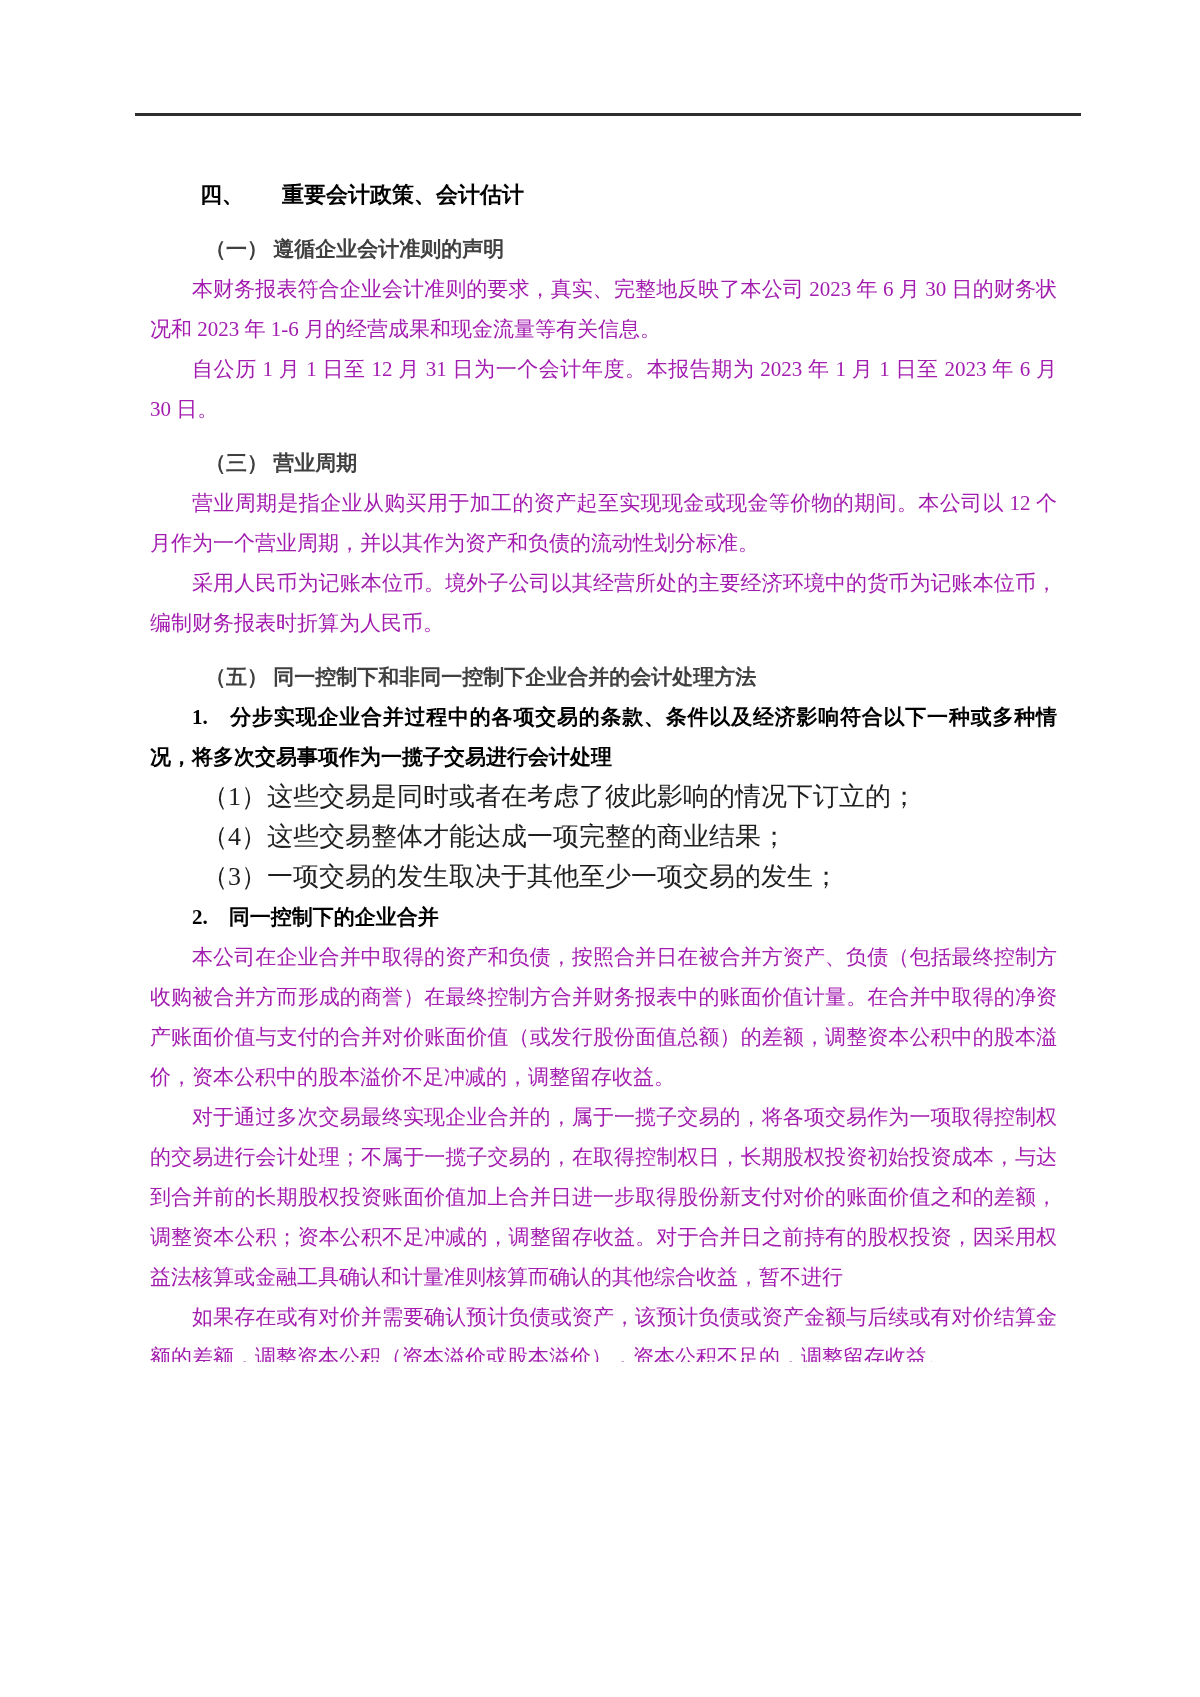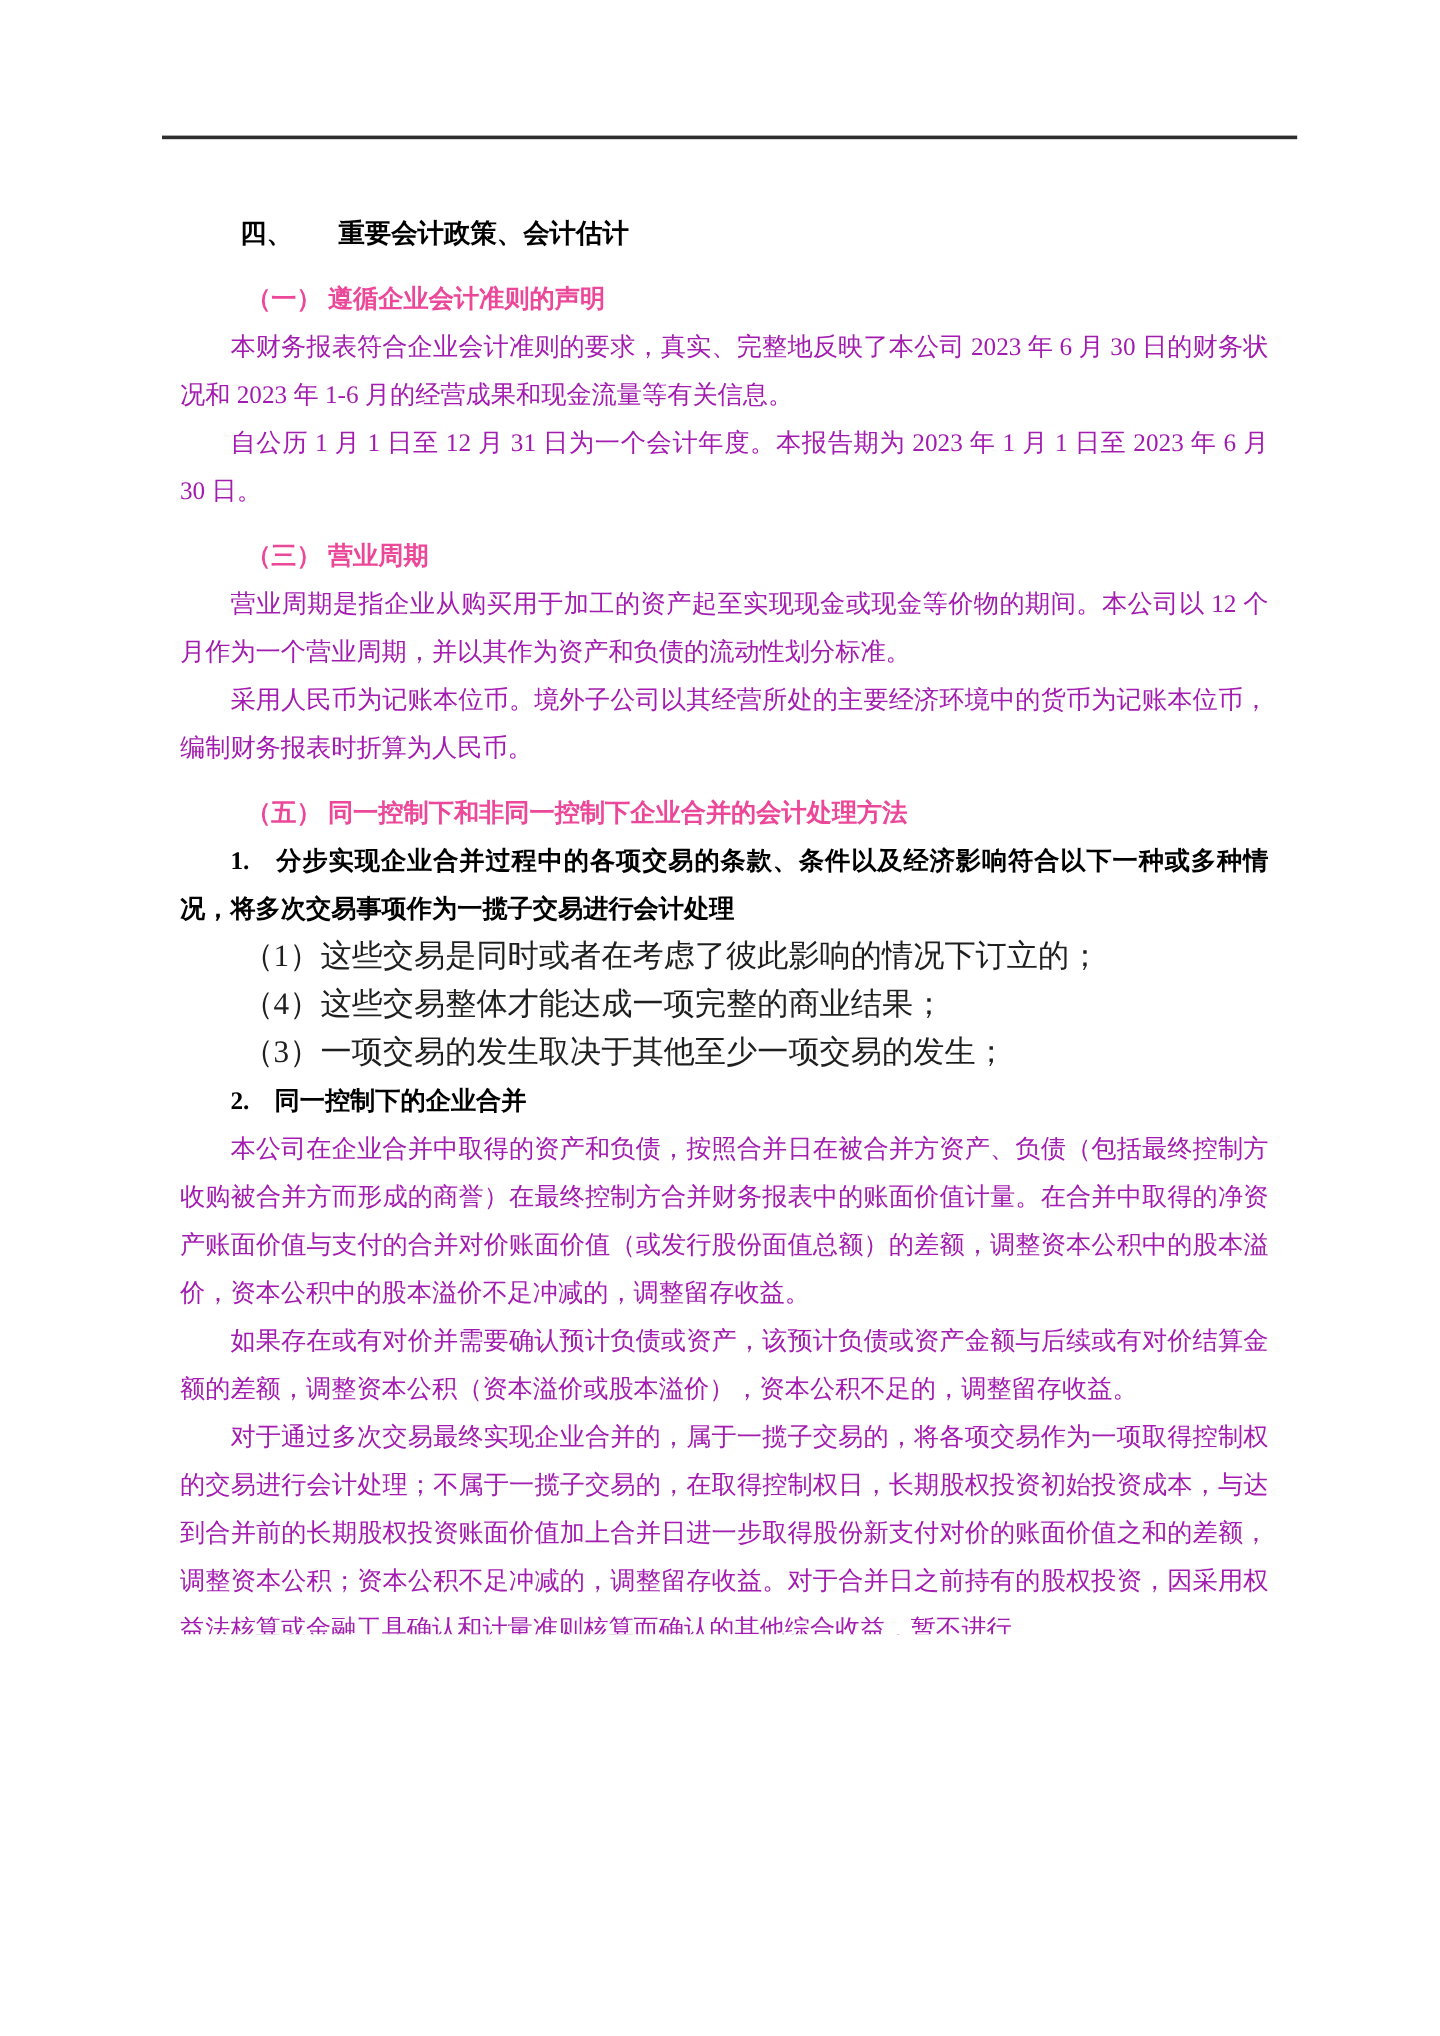--- a/index.html
+++ b/index.html
@@ -43,21 +43,21 @@
   .h1 .sec-num {
     display: inline-block;
     margin-right: 38px;
   }
   .h2 {
     margin: 14px 0 0 0;
     padding-left: 55px;
     font-size: 21px;
     line-height: 40px;
     font-weight: bold;
-    color: #ec4899;
+    color: #404040;
     white-space: nowrap;
   }
   .para {
     margin: 0;
     font-size: 21px;
     line-height: 40px;
     text-align: justify;
     text-indent: 2em;
     color: #a21caf;
   }
@@ -111,22 +111,22 @@
 
     <p class="para bold">1.　分步实现企业合并过程中的各项交易的条款、条件以及经济影响符合以下一种或多种情况，将多次交易事项作为一揽子交易进行会计处理</p>
 
     <p class="list-item">（1）这些交易是同时或者在考虑了彼此影响的情况下订立的；</p>
     <p class="list-item">（4）这些交易整体才能达成一项完整的商业结果；</p>
     <p class="list-item">（3）一项交易的发生取决于其他至少一项交易的发生；</p>
 
     <p class="para bold">2.　同一控制下的企业合并</p>
 
     <p class="para">本公司在企业合并中取得的资产和负债，按照合并日在被合并方资产、负债（包括最终控制方收购被合并方而形成的商誉）在最终控制方合并财务报表中的账面价值计量。在合并中取得的净资产账面价值与支付的合并对价账面价值（或发行股份面值总额）的差额，调整资本公积中的股本溢价，资本公积中的股本溢价不足冲减的，调整留存收益。</p>
+    <p class="para">对于通过多次交易最终实现企业合并的，属于一揽子交易的，将各项交易作为一项取得控制权的交易进行会计处理；不属于一揽子交易的，在取得控制权日，长期股权投资初始投资成本，与达到合并前的长期股权投资账面价值加上合并日进一步取得股份新支付对价的账面价值之和的差额，调整资本公积；资本公积不足冲减的，调整留存收益。对于合并日之前持有的股权投资，因采用权益法核算或金融工具确认和计量准则核算而确认的其他综合收益，暂不进行</p>
     <p class="para">如果存在或有对价并需要确认预计负债或资产，该预计负债或资产金额与后续或有对价结算金额的差额，调整资本公积（资本溢价或股本溢价），资本公积不足的，调整留存收益。</p>
-    <p class="para">对于通过多次交易最终实现企业合并的，属于一揽子交易的，将各项交易作为一项取得控制权的交易进行会计处理；不属于一揽子交易的，在取得控制权日，长期股权投资初始投资成本，与达到合并前的长期股权投资账面价值加上合并日进一步取得股份新支付对价的账面价值之和的差额，调整资本公积；资本公积不足冲减的，调整留存收益。对于合并日之前持有的股权投资，因采用权益法核算或金融工具确认和计量准则核算而确认的其他综合收益，暂不进行</p>
 
   </div>
 
   <div class="footer">
     <span>财务报表附注 第 4 页</span>
   </div>
 
 </div>
 
 </body></html>

